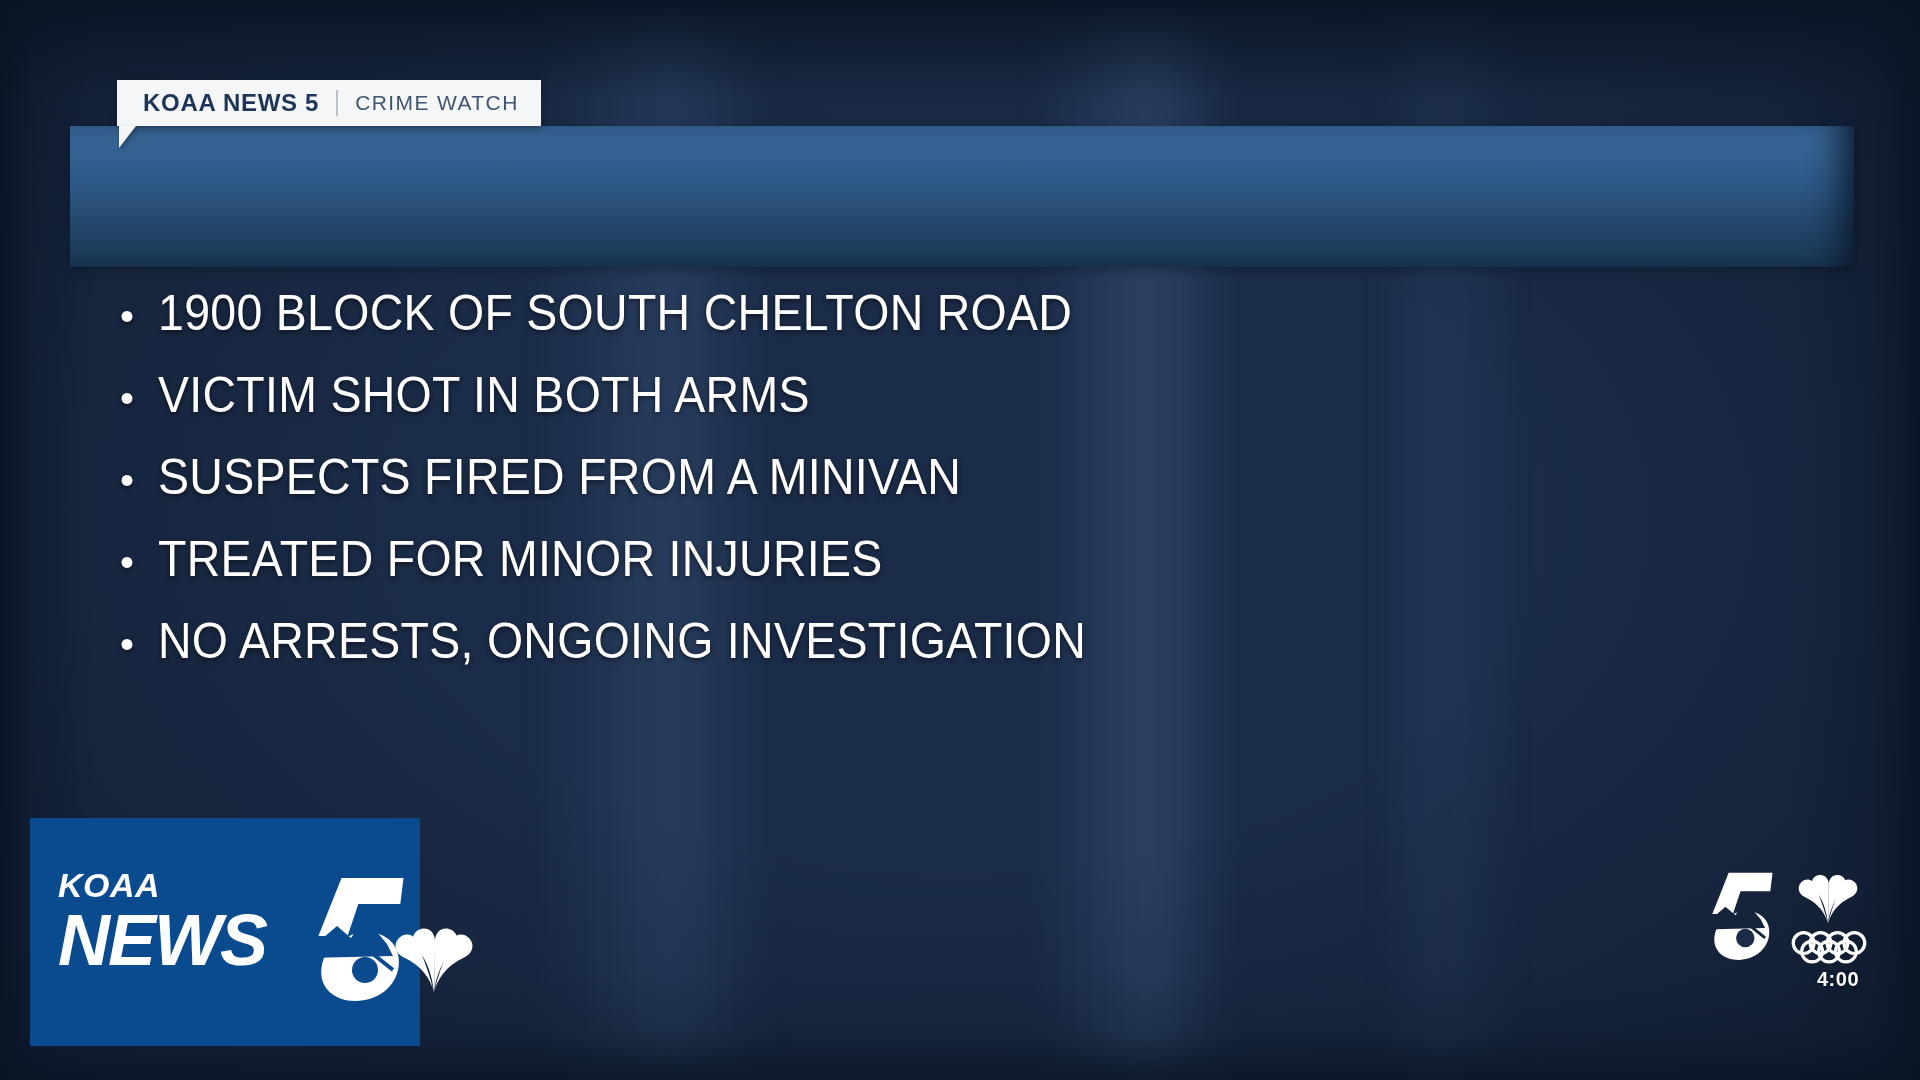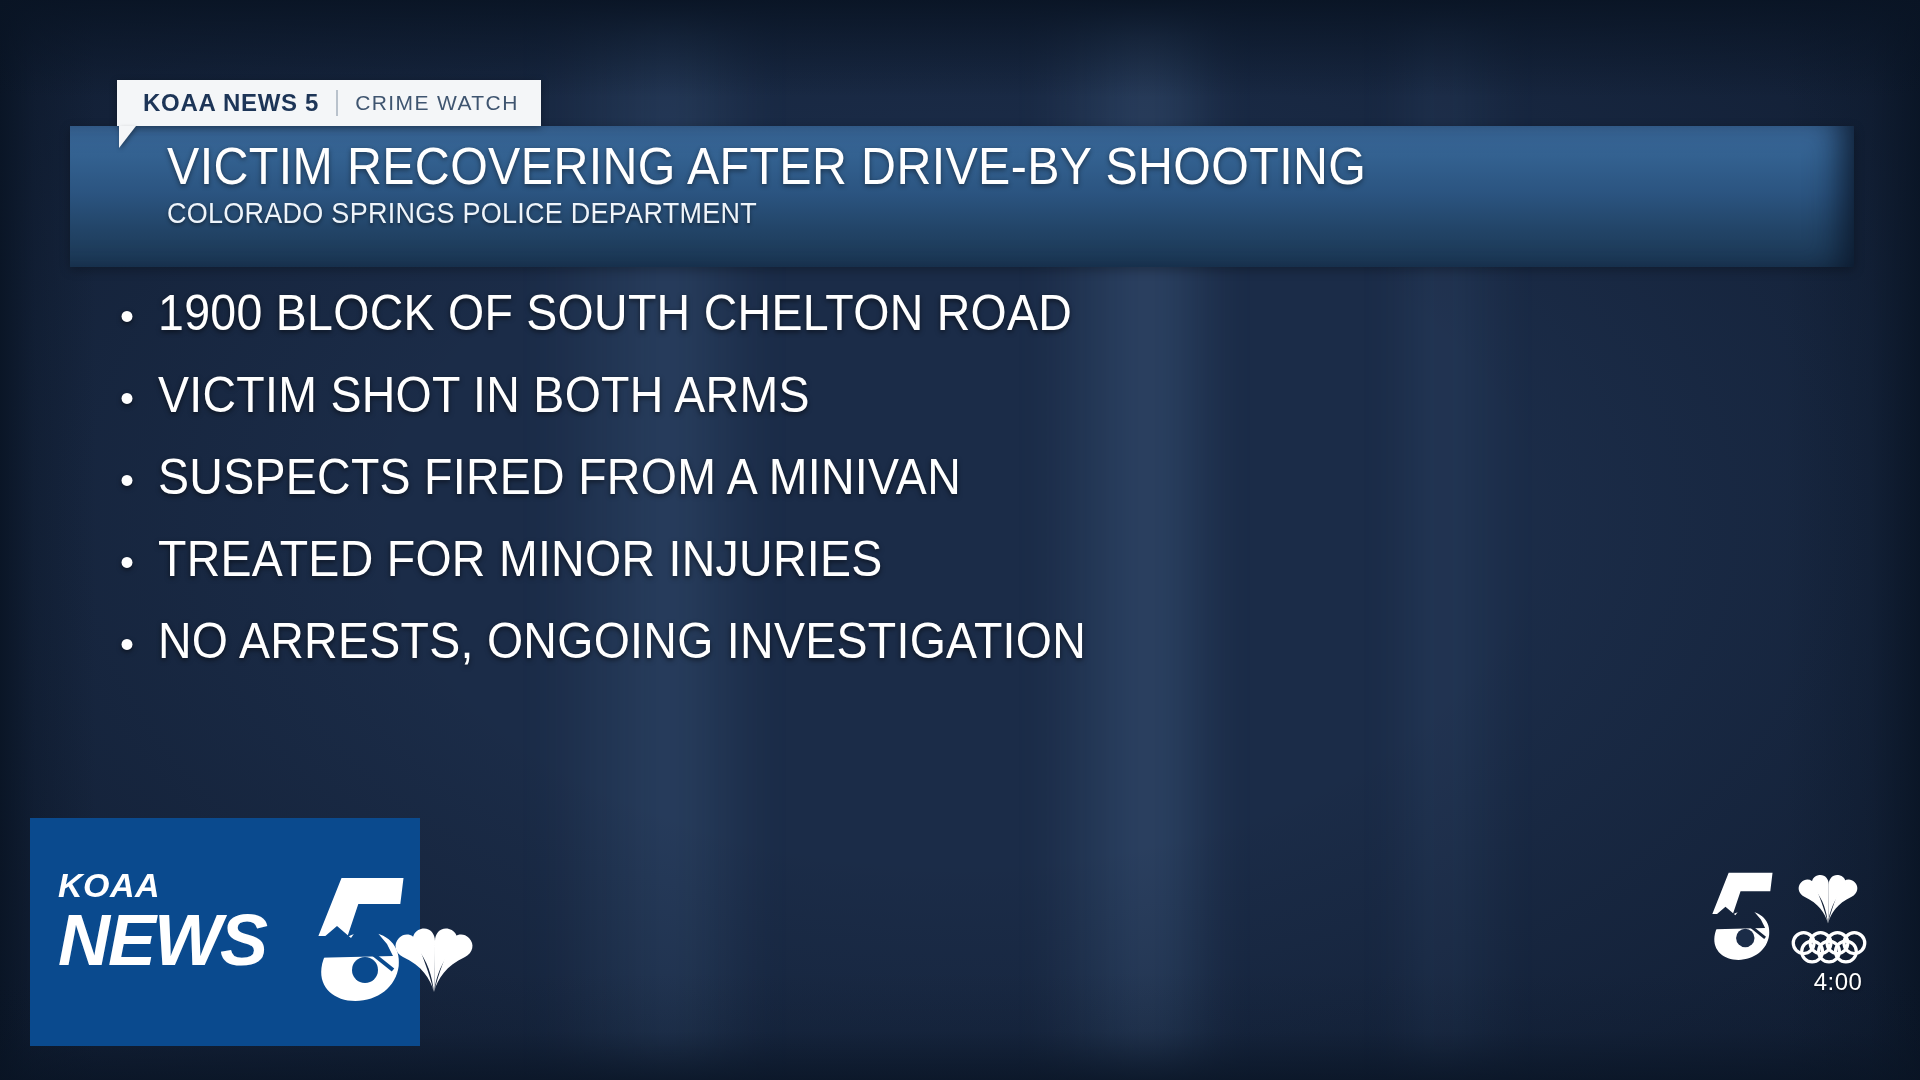--- a/index.html
+++ b/index.html
@@ -252,46 +252,42 @@
   }
   #bug-five { position: absolute; left: 0px; top: 0px; }
   #bug-peacock { position: absolute; left: 92px; top: 10px; }
   #bug-rings { position: absolute; left: 90px; top: 70px; }
   #bug-time {
     position: absolute;
     left: 88px;
     top: 108px;
     width: 100px;
     text-align: center;
-    font-size: 24px;
-    font-weight: normal;
+    font-size: 20px;
+    font-weight: bold;
     color: #ffffff;
     letter-spacing: 0.5px;
     text-shadow: 0 1px 3px rgba(0,0,0,0.6);
   }
 </style>
 </head>
 <body>
 
 <div id="stage">
 
   <div id="backdrop"></div>
 
   <div id="tab">
     <span class="tab-brand">KOAA NEWS 5</span>
     <span class="tab-divider"></span>
     <span class="tab-section">CRIME WATCH</span>
   </div>
   <div id="tab-tail"></div>
 
   <div id="headline-band"></div>
-  <div id="headline-text">
-    <div class="headline-main">VICTIM RECOVERING AFTER DRIVE-BY SHOOTING</div>
-    <div class="headline-sub">COLORADO SPRINGS POLICE DEPARTMENT</div>
-  </div>
 
   <div id="bullets">
     <div class="bullet-row">
       <span class="bullet-dot">•</span>
       <span class="bullet-label">1900 BLOCK OF SOUTH CHELTON ROAD</span>
     </div>
     <div class="bullet-row">
       <span class="bullet-dot">•</span>
       <span class="bullet-label">VICTIM SHOT IN BOTH ARMS</span>
     </div>

